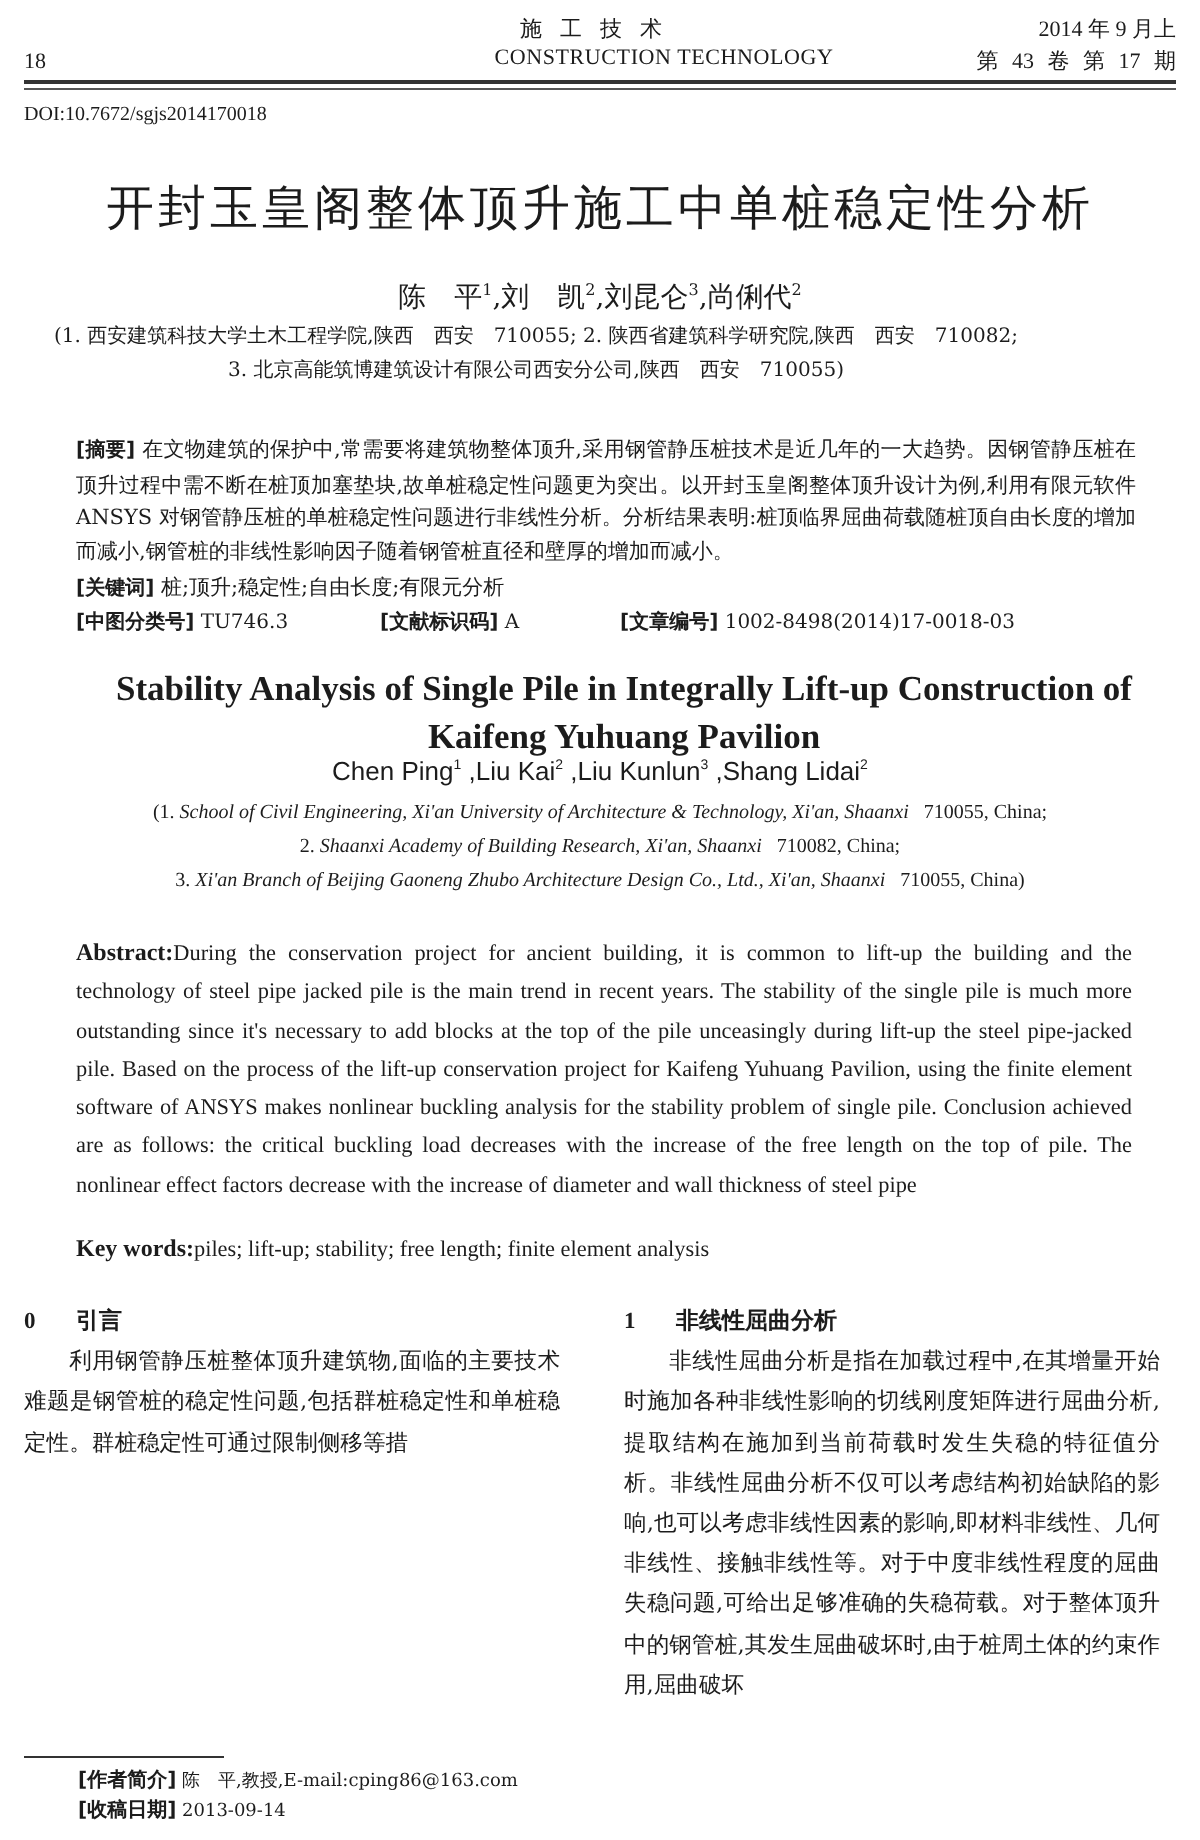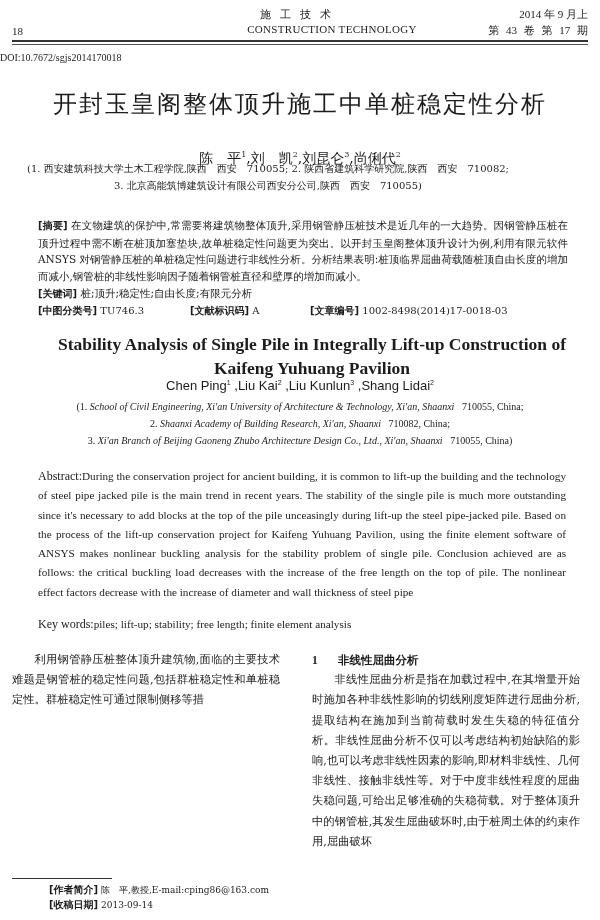--- a/index.html
+++ b/index.html
@@ -11,25 +11,25 @@
   .abs { position: absolute; }
 
   
   .hdr-page { left: 12px; top: 25px; font-size: 11px; font-family: "Liberation Serif", serif; }
   .hdr-journal-cn { left: 0; width: 600px; top: 7px; text-align: center; font-size: 11px; letter-spacing: 9px; }
   .hdr-journal-en { left: 0; width: 600px; top: 23px; text-align: center; font-size: 11px; font-family: Liberation Serif, serif; letter-spacing: 0.3px; padding-left: 32px; }
   .hdr-date { right: 12px; top: 7px; font-size: 11px; font-family: "Liberation Serif", serif; text-align: right; }
   .hdr-vol { right: 12px; top: 23px; font-size: 11px; font-family: "Liberation Serif", serif; text-align: right; word-spacing: 4px; }
   .hdr-rule1 { left: 12px; right: 12px; top: 40px; height: 2px; background: #333; }
   .hdr-rule2 { left: 12px; right: 12px; top: 44px; height: 1px; background: #555; }
-  .doi { left: 0; top: 52px; font-size: 10px; font-family: "Liberation Serif", serif; }
+  .doi { left: 12px; top: 52px; font-size: 10px; font-family: "Liberation Serif", serif; }
 
   
   .title-cn { left: 0; width: 600px; top: 88px; text-align: center; font-size: 24px; letter-spacing: 2px; }
-  .authors-cn { left: 0; width: 600px; top: 140px; text-align: center; font-size: 14px; margin-top: 10px; }
+  .authors-cn { left: 0; width: 600px; top: 140px; text-align: center; font-size: 14px; }
   .authors-cn sup { font-size: 8px; }
   .affil-cn { left: 0; width: 536px; text-align: center; font-size: 10px; line-height: 17px; }
   .affil-cn.l1 { top: 160px; }
   .affil-cn.l2 { top: 177px; }
 
   
   .abs-cn { left: 38px; width: 530px; top: 217px; font-size: 10.5px; line-height: 16.5px; text-align: justify; }
   .tag { font-family: "DejaVu Sans", sans-serif; font-weight: bold; font-size: 10px; }
   .kw-cn { left: 38px; top: 287px; font-size: 10.5px; }
   .meta-line { top: 304px; font-size: 10px; }
@@ -42,34 +42,34 @@
   .authors-en { left: 0; width: 600px; top: 378px; text-align: center; font-family: "Liberation Sans", sans-serif; font-size: 13px; }
   .authors-en sup { font-size: 7px; }
   .affil-en { left: 0; width: 600px; text-align: center; font-family: "Liberation Serif", serif; font-size: 10px; line-height: 17px; }
   .affil-en .it { font-style: italic; }
   .affil-en.l1 { top: 398px; }
   .affil-en.l2 { top: 415px; }
   .affil-en.l3 { top: 432px; }
 
   
   .abs-en { left: 38px; width: 528px; top: 467px; font-family: "Liberation Serif", serif; font-size: 11.2px; line-height: 19.3px; text-align: justify; }
-  .abs-en b, .kw-en b { font-weight: normal; font-size: 12px; }
+  .abs-en b, .kw-en b { font-weight: bold; font-size: 12px; }
   .kw-en { left: 38px; top: 617px; font-family: "Liberation Serif", serif; font-size: 11.2px; }
 
   
   .col { top: 650px; width: 268px; font-size: 11.3px; line-height: 20.2px; text-align: justify; }
   .col.left { left: 12px; }
   .col.right { left: 312px; }
   .sec-head { font-family: "DejaVu Sans", sans-serif; font-weight: bold; font-size: 11.5px; }
   .sec-head .num { display: inline-block; width: 26px; font-family: "Liberation Serif", serif; }
   .para { text-indent: 2em; margin: 0; }
   .para.cont { text-indent: 0; }
 
   .footnote-rule { left: 12px; top: 878px; width: 100px; height: 1px; background: #333; }
-  .footnote { left: 12px; font-size: 9px; padding-left: 37px; }
+  .footnote { left: 2px; font-size: 9px; padding-left: 37px; }
   .fn1 { top: 883px; }
   .fn2 { top: 898px; }
 </style>
 </head>
 <body>
 
 <div class="abs hdr-journal-cn">施工技术</div>
 <div class="abs hdr-journal-en">CONSTRUCTION TECHNOLOGY</div>
 <div class="abs hdr-page">18</div>
 <div class="abs hdr-date">2014 年 9 月上</div>
@@ -130,20 +130,23 @@
 </div>
 
 <div class="abs abs-en">
   <b>Abstract:</b><span>During the conservation project for ancient building, it is common to lift-up the building and the technology of steel pipe jacked pile is the main trend in recent years. The stability of the single pile is much more outstanding since it's necessary to add blocks at the top of the pile unceasingly during lift-up the steel pipe-jacked pile. Based on the process of the lift-up conservation project for Kaifeng Yuhuang Pavilion, using the finite element software of ANSYS makes nonlinear buckling analysis for the stability problem of single pile. Conclusion achieved are as follows: the critical buckling load decreases with the increase of the free length on the top of pile. The nonlinear effect factors decrease with the increase of diameter and wall thickness of steel pipe</span>
 </div>
 <div class="abs kw-en">
   <b>Key words:</b><span>piles; lift-up; stability; free length; finite element analysis</span>
 </div>
 
 <div class="abs col left">
+  <div class="sec-head">
+    <span class="num">0</span><span>引言</span>
+  </div>
   <p class="para">利用钢管静压桩整体顶升建筑物,面临的主要技术难题是钢管桩的稳定性问题,包括群桩稳定性和单桩稳定性。群桩稳定性可通过限制侧移等措</p>
 </div>
 
 <div class="abs col right">
   <div class="sec-head">
     <span class="num">1</span><span>非线性屈曲分析</span>
   </div>
   <p class="para">非线性屈曲分析是指在加载过程中,在其增量开始时施加各种非线性影响的切线刚度矩阵进行屈曲分析,提取结构在施加到当前荷载时发生失稳的特征值分析。非线性屈曲分析不仅可以考虑结构初始缺陷的影响,也可以考虑非线性因素的影响,即材料非线性、几何非线性、接触非线性等。对于中度非线性程度的屈曲失稳问题,可给出足够准确的失稳荷载。对于整体顶升中的钢管桩,其发生屈曲破坏时,由于桩周土体的约束作用,屈曲破坏</p>
 </div>
 

